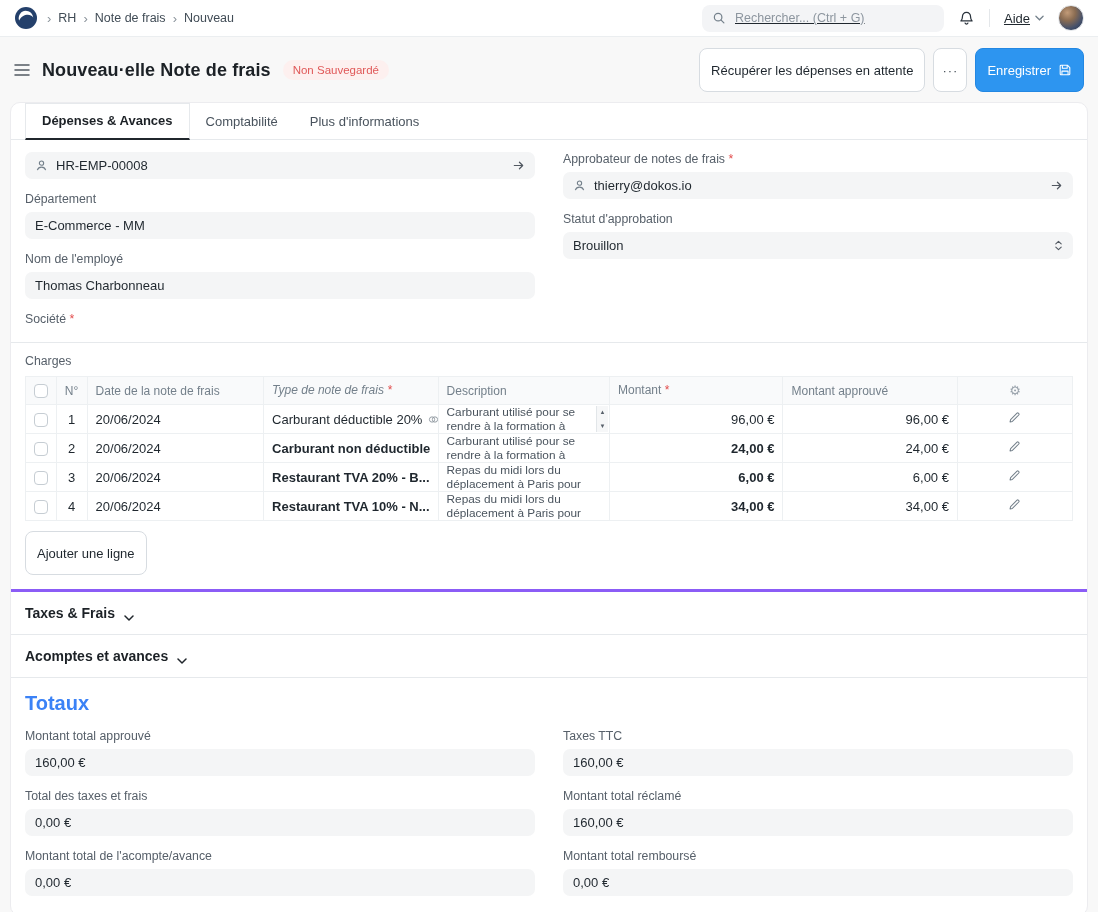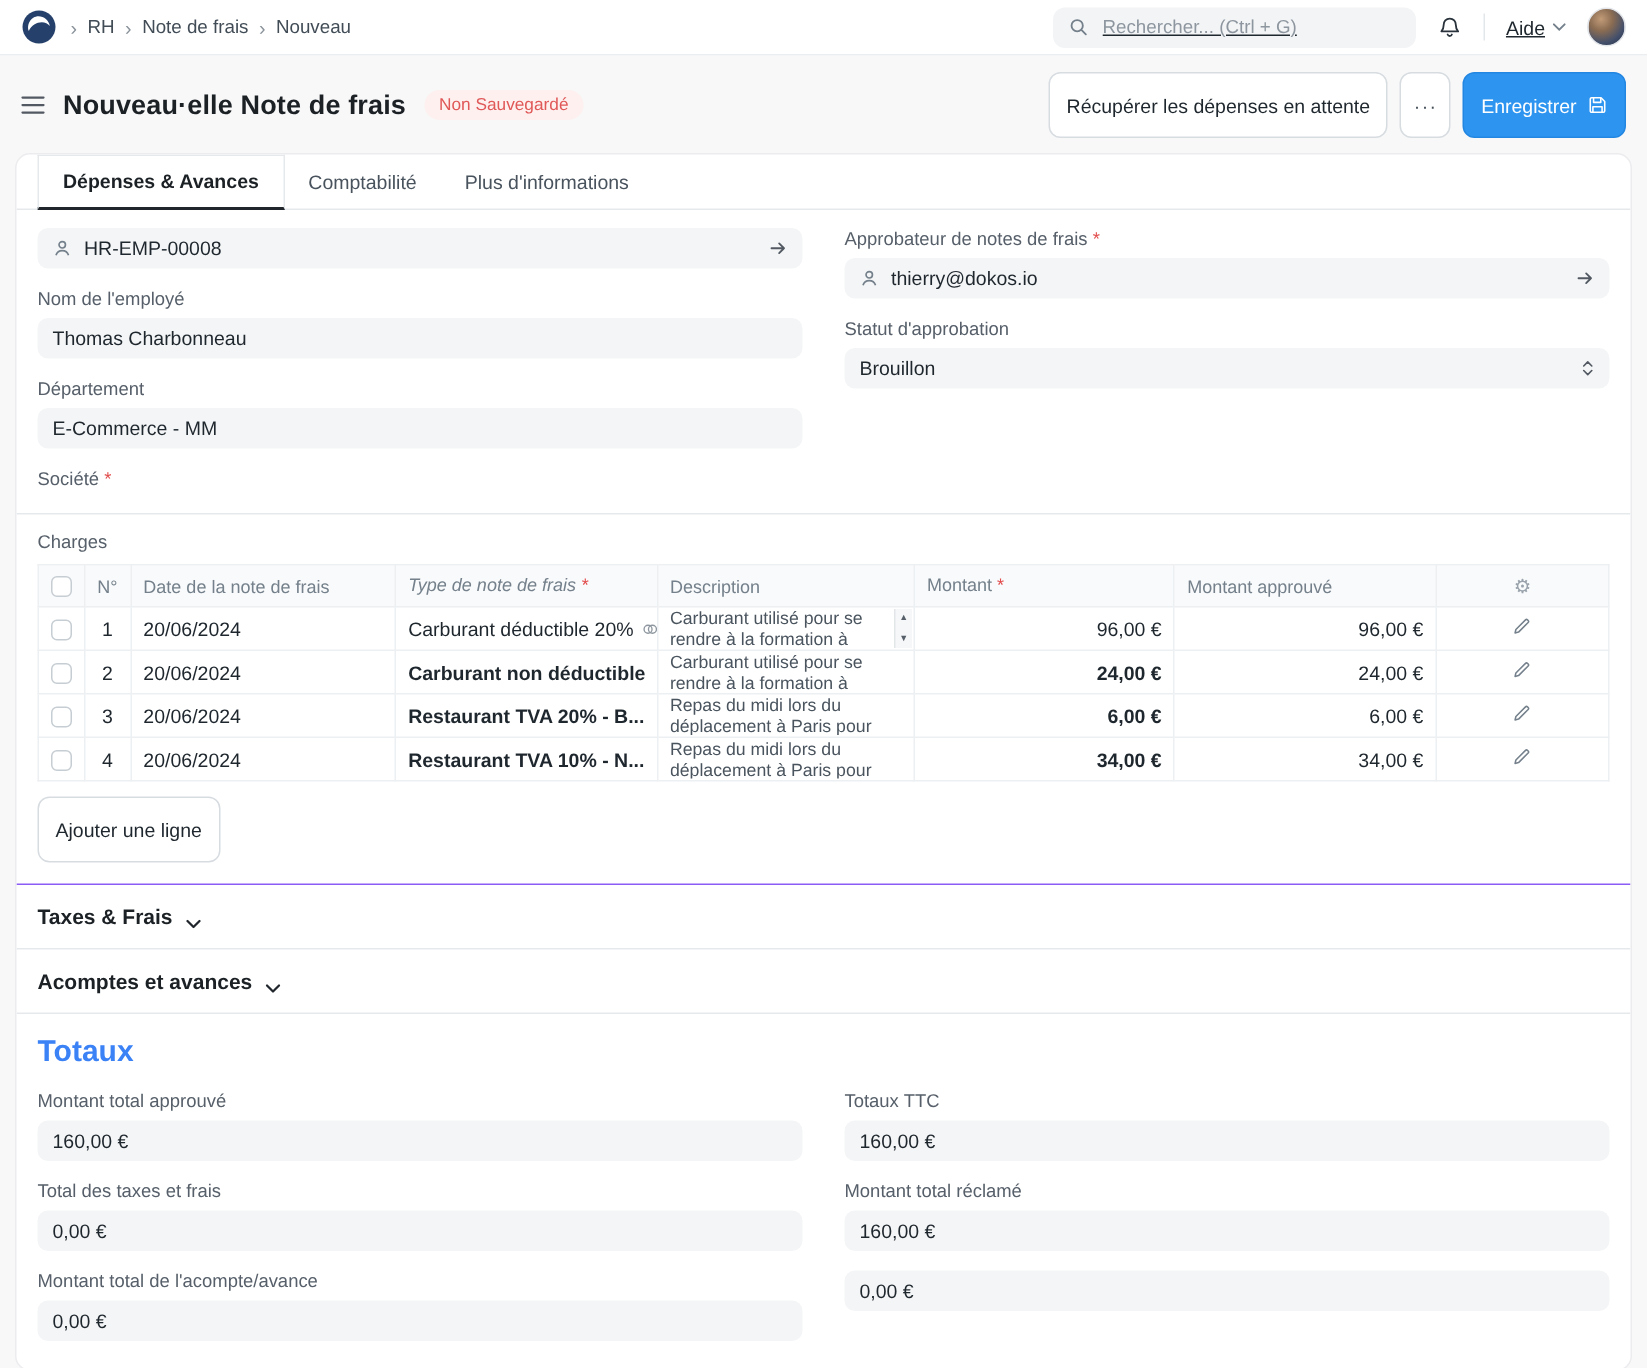--- a/index.html
+++ b/index.html
@@ -75,21 +75,21 @@
   .field-label { font-size:12.3px; color:#57606a; margin-bottom:5px; line-height:15px; }
   .field-label.required::after { content:" *"; color:#e24c4c; }
   .control {
     height:27px; background:#f4f5f6; border-radius:7px;
     display:flex; align-items:center; padding:0 10px; gap:8px;
     font-size:13px; color:#1f272e; cursor:pointer;
   }
   .control .trail { margin-left:auto; display:flex; align-items:center; }
 
   
-  .charges { padding:11px 14px 14px; border-bottom:1px solid #8b5cf6; }
+  .charges { padding:11px 14px 14px; border-bottom:3px solid #8b5cf6; }
   .section-label { font-size:12.3px; color:#57606a; margin-bottom:8px; }
   table.grid { width:100%; border-collapse:collapse; table-layout:fixed; }
   .grid th, .grid td { border:1px solid #edf0f2; }
   .grid th {
     height:28px; background:#f9fafb; font-weight:400; font-size:12px;
     color:#74808b; text-align:left; padding:0 8px;
   }
   .grid td { height:29px; padding:0 8px; font-size:13px; color:#1f272e; cursor:pointer; }
   .cell-center { text-align:center !important; }
   .cell-right { text-align:right !important; }
@@ -213,29 +213,29 @@
             </svg>
           <span>HR-EMP-00008</span>
           <span class="trail">
             <svg viewBox="0 0 14 14" width="13" height="13" fill="none" stroke="#525962" stroke-width="1.3" stroke-linecap="round" stroke-linejoin="round">
                 <path d="M2.5 7h9M8 3.5 11.5 7 8 10.5"></path>
               </svg>
           </span>
         </div>
       </div>
       <div class="field">
+        <div class="field-label">Département</div>
+        <div class="control readonly">
+          <span>E-Commerce - MM</span>
+        </div>
+      </div>
+      <div class="field">
         <div class="field-label">Nom de l'employé</div>
         <div class="control readonly">
           <span>Thomas Charbonneau</span>
-        </div>
-      </div>
-      <div class="field">
-        <div class="field-label">Département</div>
-        <div class="control readonly">
-          <span>E-Commerce - MM</span>
         </div>
       </div>
       <div class="field">
         <div class="field-label required">Société</div>
       </div>
     </div>
     <div class="col">
       <div class="field">
         <div class="field-label required">Approbateur de notes de frais</div>
         <div class="control">
@@ -402,32 +402,33 @@
         </div>
         <div class="field">
           <div class="field-label">Montant total de l'acompte/avance</div>
           <div class="control readonly">
             <span>0,00 €</span>
           </div>
         </div>
       </div>
       <div class="col">
         <div class="field">
-          <div class="field-label">Totaux TTC</div>
+          <div class="field-label">Taxes TTC</div>
           <div class="control readonly">
             <span>160,00 €</span>
           </div>
         </div>
         <div class="field">
           <div class="field-label">Montant total réclamé</div>
           <div class="control readonly">
             <span>160,00 €</span>
           </div>
         </div>
         <div class="field">
+          <div class="field-label">Montant total remboursé</div>
           <div class="control readonly">
             <span>0,00 €</span>
           </div>
         </div>
       </div>
     </div>
   </div>
 
 </div>
 

